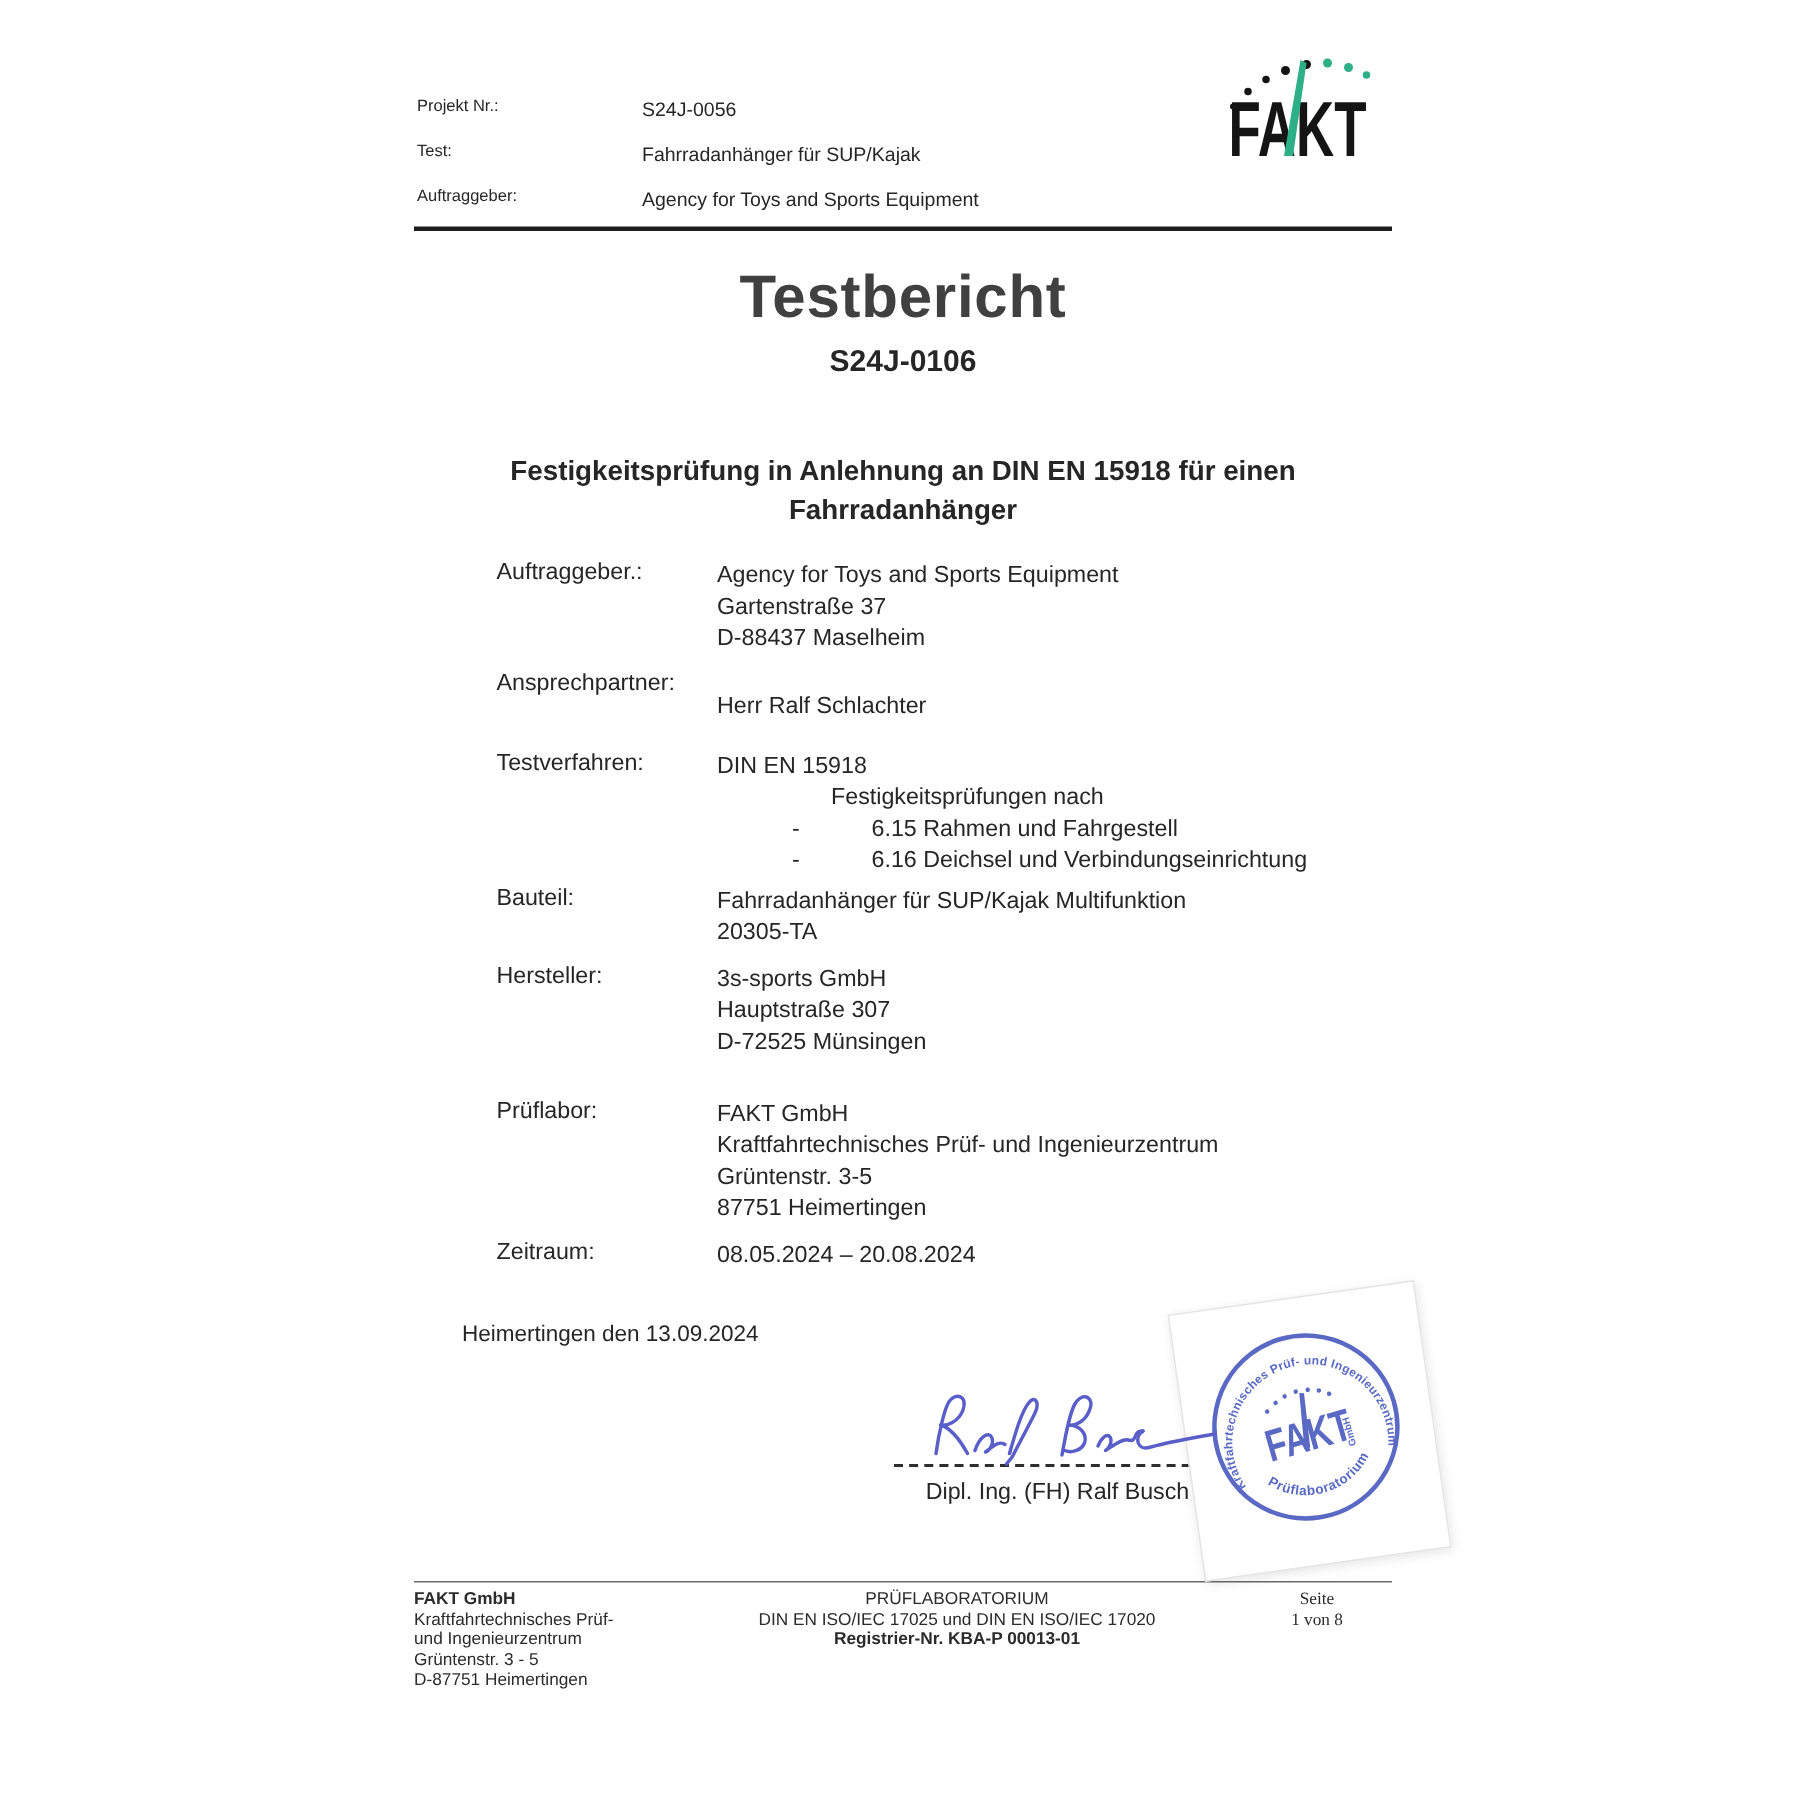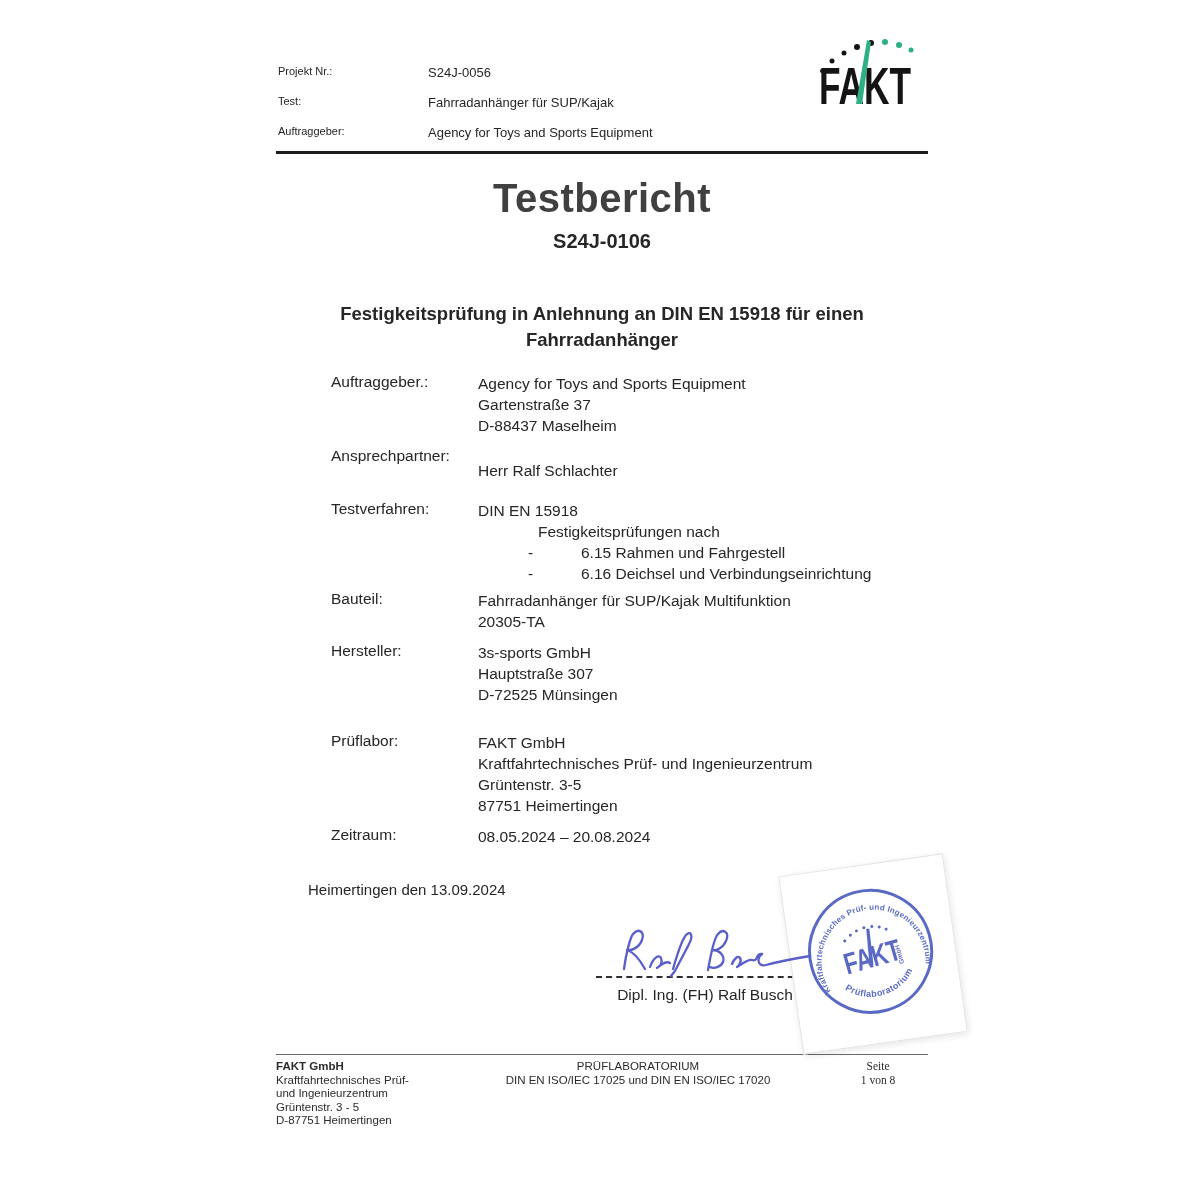--- a/index.html
+++ b/index.html
@@ -14,21 +14,21 @@
   .hdr-value{font-size:13px;}
   .hdr-rule{left:276px;top:151px;width:652px;height:3px;background:#1c1c1c;}
   
   .title-wrap{left:276px;top:176px;width:652px;text-align:center;}
   .title-main{font-size:40px;font-weight:bold;color:#404040;letter-spacing:.5px;}
   .title-no{font-size:20px;font-weight:bold;margin-top:9px;}
   .subtitle{left:276px;top:283px;width:652px;text-align:center;font-size:18.5px;font-weight:bold;line-height:26px;margin-top:18px;}
   
   .d-label{left:315px;font-size:15.5px;margin-left:16px;}
   .d-value{left:478px;font-size:15.5px;line-height:21px;}
-  .tv-indent{margin-left:60px;}
+  .tv-indent{margin-left:76px;}
   .tv-bullet{display:flex;margin-left:50px;}
   .tv-dash{width:53px;}
   
   .place-date{left:308px;top:881px;font-size:15px;}
   .sig-dashline{left:596px;top:976px;width:218px;border-top:2px dashed #2e2e2e;}
   .sig-name{left:596px;top:986px;width:218px;text-align:center;font-size:15.5px;}
   .sig-svg{left:612px;top:922px;z-index:3;}
   .stamp-paper{left:790px;top:864px;width:164px;height:178px;background:#ffffff;
     transform:rotate(-8deg);border:1px solid #e4e4e4;box-shadow:1px 2px 7px rgba(0,0,0,.10);z-index:2;}
   .stamp-svg{position:absolute;left:5px;top:11px;transform:rotate(-8deg);opacity:.88;}
@@ -178,18 +178,19 @@
   <div class="bold">FAKT GmbH</div>
   <div>Kraftfahrtechnisches Prüf-</div>
   <div>und Ingenieurzentrum</div>
   <div>Grüntenstr. 3 - 5</div>
   <div>D-87751 Heimertingen</div>
 </div>
 
 <div class="abs ftr ftr-center">
   <div>PRÜFLABORATORIUM</div>
   <div>DIN EN ISO/IEC 17025 und DIN EN ISO/IEC 17020</div>
+  <div class="bold">Registrier-Nr. KBA-P 00013-01</div>
 </div>
 
 <div class="abs ftr ftr-right">
   <div>Seite</div>
   <div>1 von 8</div>
 </div>
 
 </body></html>

